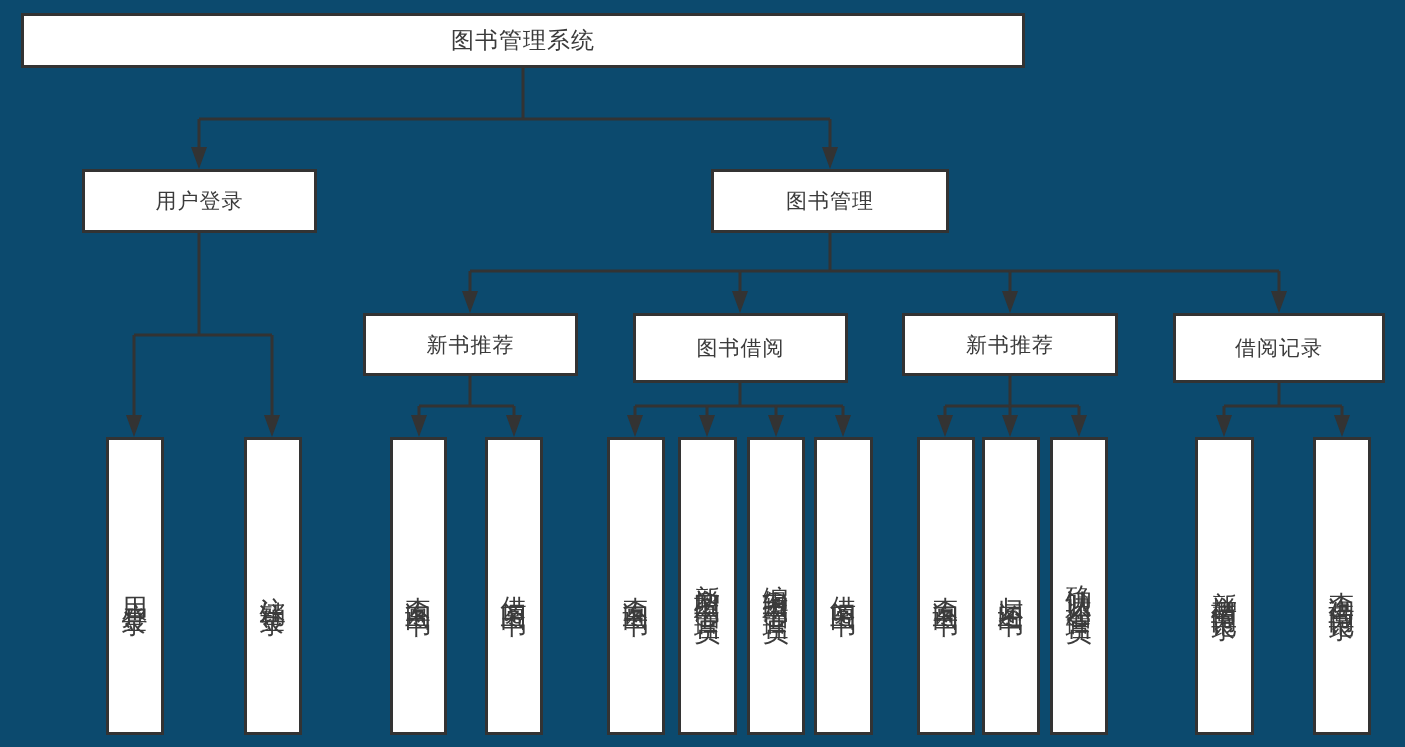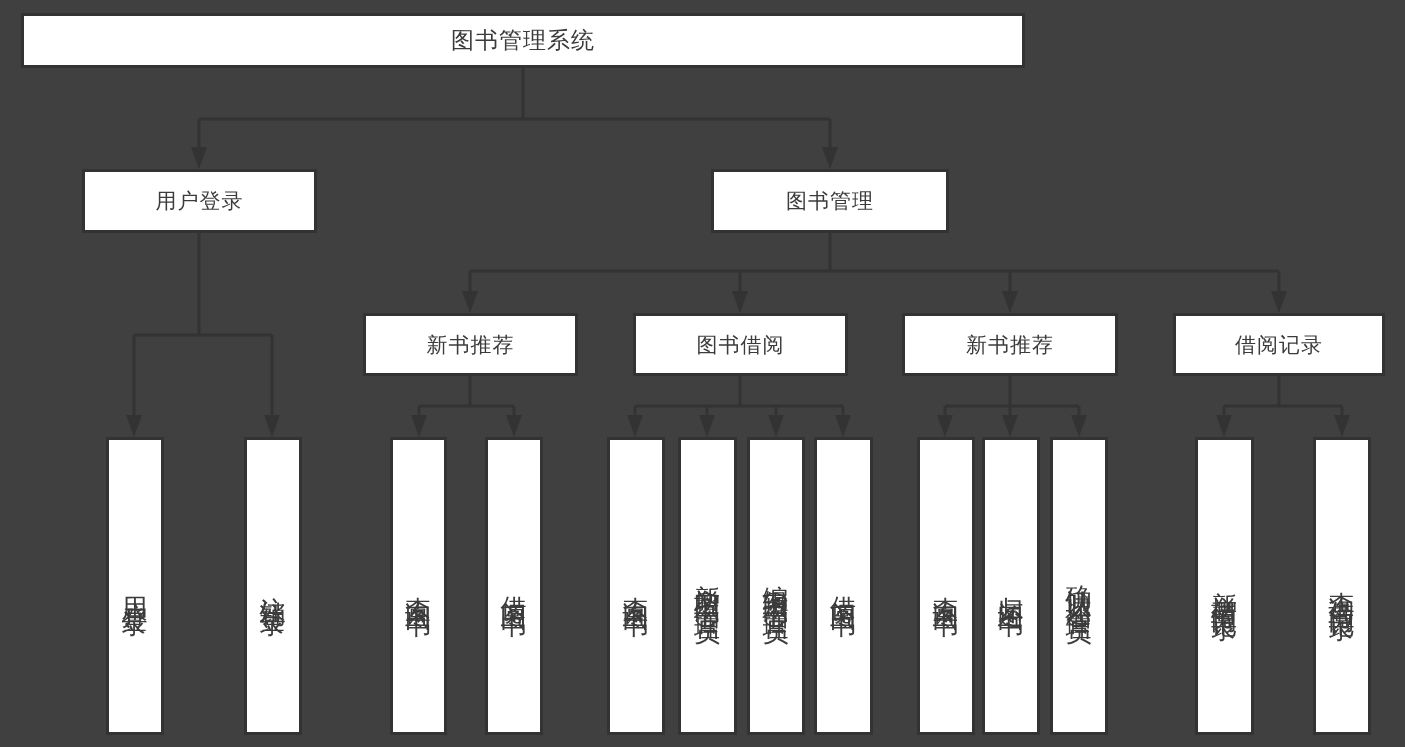--- a/index.html
+++ b/index.html
@@ -5,21 +5,21 @@
   html, body {
     margin: 0;
     padding: 0;
     background: #ffffff;
     font-family: "Liberation Sans", sans-serif;
   }
   .canvas {
     position: relative;
     width: 1405px;
     height: 747px;
-    background: #404040;
+    background: #0c4a6e;
     overflow: hidden;
   }
   svg.connectors {
     position: absolute;
     left: 0;
     top: 0;
     width: 1405px;
     height: 747px;
     z-index: 1;
   }
@@ -131,27 +131,27 @@
   <div class="node h" style="left:82px;top:169px;width:235px;height:64px">
     <span>用户登录</span>
   </div>
   <div class="node h" style="left:363px;top:313px;width:215px;height:63px">
     <span>新书推荐</span>
   </div>
 
   <div class="node h" style="left:711px;top:169px;width:238px;height:64px">
     <span>图书管理</span>
   </div>
-  <div class="node h" style="left:633px;top:313px;width:215px;height:63px">
+  <div class="node h" style="left:633px;top:313px;width:215px;height:70px">
     <span>图书借阅</span>
   </div>
   <div class="node h" style="left:902px;top:313px;width:216px;height:63px">
     <span>新书推荐</span>
   </div>
-  <div class="node h" style="left:1173px;top:313px;width:212px;height:63px">
+  <div class="node h" style="left:1173px;top:313px;width:212px;height:70px">
     <span>借阅记录</span>
   </div>
 
   <div class="node vert" style="left:106px;top:437px;width:58px;height:298px">
     <span>用户登录</span>
   </div>
   <div class="node vert" style="left:244px;top:437px;width:58px;height:298px">
     <span>注销登录</span>
   </div>
 

